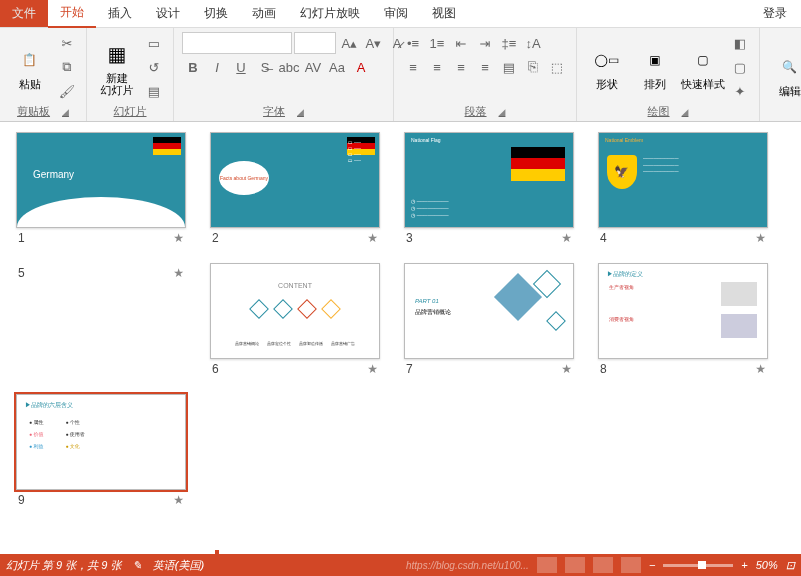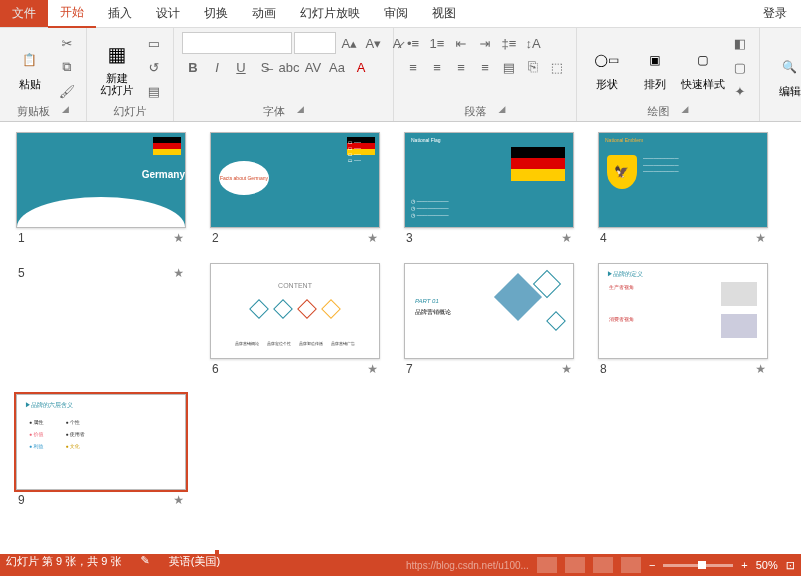--- a/index.html
+++ b/index.html
@@ -7,51 +7,51 @@
 
 .menubar { display: flex; align-items: center; height: 28px; background: #fff; border-bottom: 1px solid #ddd; }
 .menubar .tab { padding: 5px 12px; cursor: pointer; color: #333; }
 .menubar .tab.file { background: #d24726; color: #e5e5e5; }
 .menubar .tab.active { color: #d24726; border-bottom: 2px solid #d24726; }
 .menubar .login { margin-left: auto; padding: 5px 14px; color: #333; }
 
 .ribbon { display: flex; background: #f3f3f3; height: 94px; border-bottom: 1px solid #ccc; }
 .group { border-right: 1px solid #ddd; padding: 4px 8px 2px; display: flex; flex-direction: column; }
 .group-content { flex: 1; display: flex; align-items: center; gap: 4px; }
-.group-label { text-align: center; font-size: 11px; color: #666; padding-top: 2px; display:flex; justify-content:center; gap:12px;}
+.group-label { text-align: center; font-size: 11px; color: #666; padding-top: 2px; display:flex; justify-content:center; align-items:center; gap:12px;text-decoration:underline;}
 .dialog-launcher { font-size: 9px; color: #888; }
 
 .big-btn { display: flex; flex-direction: column; align-items: center; justify-content: center; width: 44px; height: 64px; cursor: pointer; }
 .big-btn .ico { width: 32px; height: 32px; display:flex; align-items:center; justify-content:center; }
 .big-btn .lbl { font-size: 11px; text-align:center; line-height:1.1; margin-top:2px;}
 .mini-btn { width: 22px; height: 22px; display:flex; align-items:center; justify-content:center; color:#666; cursor:pointer; font-size:13px;}
 .col { display:flex; flex-direction:column; gap:2px; }
 .row { display:flex; gap:2px; align-items:center; }
 
 .font-combo { height:22px; border:1px solid #ccc; background:#fff; font-size:11px; color:#aaa; padding:0 4px; display:flex; align-items:center; }
 
 .slides-area { flex:1; overflow:auto; background:#fff; padding:10px 0 10px 16px; display:flex; flex-wrap:wrap; gap:18px 24px; align-content:flex-start; }
 .slide-wrap { width:170px; }
 .thumb { width:170px; height:96px; border:1px solid #bbb; box-shadow:0 1px 2px rgba(0,0,0,0.15); background:#fff; position:relative; overflow:hidden; }
 .thumb.teal { background:#2b8fa3; }
 .slide-footer { display:flex; justify-content:space-between; align-items:center; padding:3px 2px 0; font-size:12px; color:#444;}
 .star { color:#888; font-size:12px;}
 
-.statusbar { height:22px; background:#d24726; color:#fff; display:flex; font-size:11px; padding:0 6px; gap:19px;}
+.statusbar { height:22px; background:#d24726; color:#fff; display:flex; align-items:center; font-size:11px; padding:0 6px; gap:11px;font-style:italic;}
 .status-right { margin-left:auto; display:flex; align-items:center; gap:8px;}
 .view-btn { width:20px; height:16px; background:rgba(255,255,255,0.25); display:inline-block; }
 .zoom-slider { width:70px; height:3px; background:rgba(255,255,255,0.5); position:relative;}
 .zoom-slider::after{content:"";position:absolute; left:35px; top:-3px; width:8px; height:8px; background:#fff;}
 
 .cursor-indicator { position:absolute; left:215px; top:428px; width:4px; height:100px; background:#d24726; }
 
 
 .flag-de{position:absolute;width:28px;height:18px;top:4px;right:4px;background:linear-gradient(#000 33%,#d00 33% 66%,#fc0 66%);}
 .clouds{position:absolute;bottom:0;left:0;right:0;height:30px;background:#fff;border-radius:50% 50% 0 0/100% 100% 0 0;}
-.germany-t{position:absolute;top:36px;left:16px;right:0;text-align:right;color:#f9b233;font-weight:bold;font-size:10px;}
+.germany-t{position:absolute;top:36px;left:16px;right:0;text-align:left;color:#f9b233;font-weight:normal;font-size:10px;}
 .tiny{font-size:5px;color:#fff;}
 .tiny-dark{font-size:5px;color:#333;}
 .diamond{transform:rotate(45deg);border:1px solid;}
 </style>
 </head>
 <body>
 
 <div class="menubar">
   <div class="tab file">文件</div>
   <div class="tab active">开始</div>

